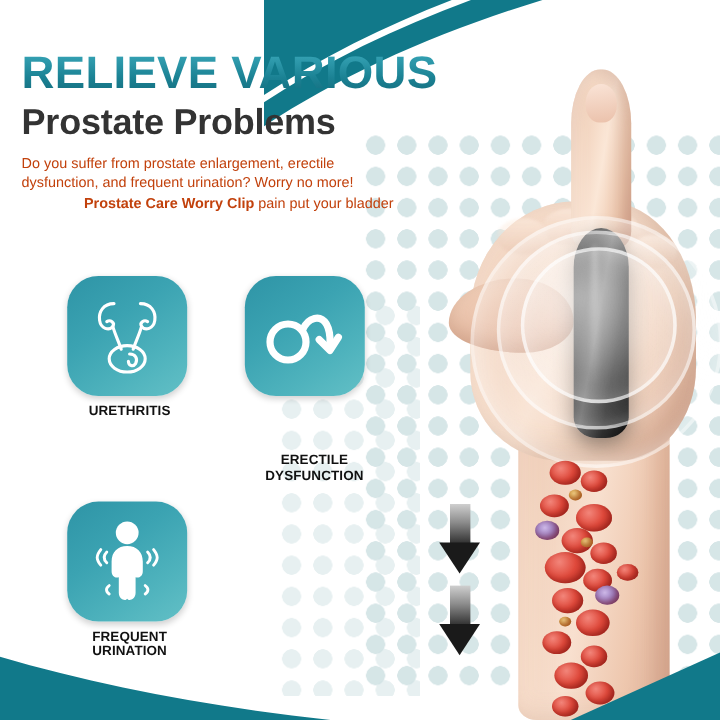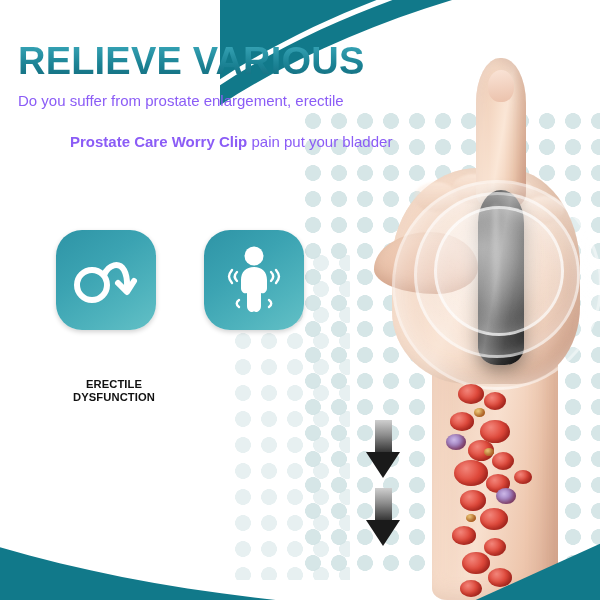--- a/index.html
+++ b/index.html
@@ -235,23 +235,23 @@
   .subhead {
     margin: 6px 0 0;
     font-size: 30px;
     line-height: 1.04;
     font-weight: 700;
     color: #333333;
     letter-spacing: -.2px;
   }
   .blurb {
     margin: 10px 0 0;
-    font-size: 15px;
+    font-size: 12px;
     line-height: 1.38;
-    color: #8b5cf6;
+    color: #c2410c;
   }
   .blurb .indent { display: inline-block; width: 52px; }
   .blurb b { font-weight: 700; }
 
   
   .cards {
     position: absolute;
     left: 56px;
     top: 230px;
     width: 260px;
@@ -353,29 +353,43 @@
   </svg>
 
   <svg class="swoosh bottom" viewBox="0 0 760 260" preserveAspectRatio="none">
     <path d="M-20,60 C180,150 440,186 780,176 L780,260 L-20,260 Z" fill="#11798a"></path>
     <path d="M-20,118 C180,208 440,238 780,230 L780,250 C440,258 180,228 -20,138 Z" fill="#11798a"></path>
   </svg>
   <div class="corner-wedge"></div>
 
   <div class="copy">
     <h1 class="headline">RELIEVE VARIOUS</h1>
+    <h2 class="subhead">Prostate Problems</h2>
     <p class="blurb">
       <span>Do you suffer from prostate enlargement, erectile</span><br>
-      <br>
+      <span>dysfunction, and frequent urination? Worry no more!</span><br>
       <span class="indent"></span><b>Prostate Care Worry Clip</b><span> pain put your bladder</span><br>
     </p>
   </div>
 
   <div class="cards">
 
+    <div class="card c1">
+      <div class="tile">
+        <svg width="62" height="70" viewBox="0 0 62 70" fill="none" stroke="#ffffff" stroke-width="2.6" stroke-linecap="round" stroke-linejoin="round">
+          <path d="M20,8 C11,8 7,15 8,22 C9,29 16,31 19,27 C21,24 17,21 14,23"></path>
+          <path d="M42,8 C51,8 55,15 54,22 C53,29 46,31 43,27 C41,24 45,21 48,23"></path>
+          <path d="M19,27 C21,34 24,40 26,46"></path>
+          <path d="M43,27 C41,34 38,40 36,46"></path>
+          <ellipse cx="31" cy="54" rx="15" ry="11"></ellipse>
+          <path d="M33,50 C38,50 40,54 38,58 C36,61 32,60 32,56"></path>
+        </svg>
+      </div>
+      <div class="cap">URETHRITIS</div>
+    </div>
 
     <div class="card c2">
       <div class="tile">
         <svg width="68" height="56" viewBox="0 0 68 56" fill="none" stroke="#ffffff" stroke-width="6" stroke-linecap="round" stroke-linejoin="round">
           <circle cx="20" cy="33" r="15"></circle>
           <path d="M32,23 C37,12 47,10 52,18 C56,25 55,32 55,37"></path>
           <path d="M46,31 L55,40 L62,29" fill="none"></path>
         </svg>
       </div>
       <div class="cap">ERECTILE DYSFUNCTION</div>
@@ -392,17 +406,18 @@
           <g stroke="#ffffff" stroke-width="2.4" stroke-linecap="round" fill="none">
             <path d="M14,28 C11,31 11,34 14,37"></path>
             <path d="M9,26 C5,31 5,34 9,39"></path>
             <path d="M48,28 C51,31 51,34 48,37"></path>
             <path d="M53,26 C57,31 57,34 53,39"></path>
             <path d="M16,56 C13,58 13,61 16,63"></path>
             <path d="M46,56 C49,58 49,61 46,63"></path>
           </g>
         </svg>
       </div>
+      <div class="cap">FREQUENT URINATION</div>
     </div>
 
 
   </div>
 </div>
 
 </body></html>

